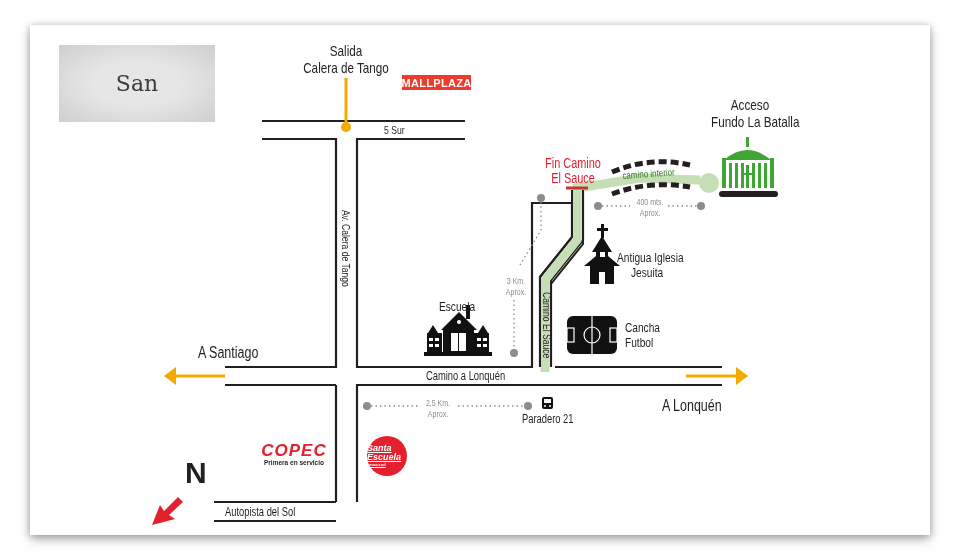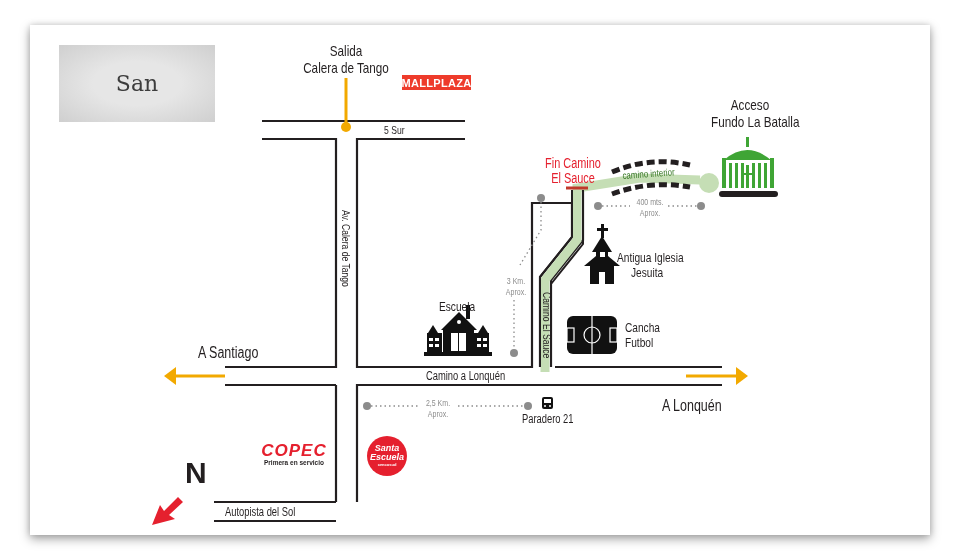--- a/index.html
+++ b/index.html
@@ -15,21 +15,21 @@
   .lbl.c{text-align:center;transform-origin:center top;}
   .red{color:#e5202e;}
   .grey{color:#8c8c8c;}
   .green-txt{color:#3b7a2a;}
   .mall{position:absolute;left:402px;top:75px;width:69px;height:15px;background:#ee3b2b;color:#fff;
         display:flex;align-items:center;justify-content:center;font-size:11px;font-weight:bold;letter-spacing:0.3px;}
   .copec{position:absolute;left:259px;top:443px;width:70px;text-align:center;}
   .copec .brand{color:#e5202e;font-weight:bold;font-style:italic;font-size:17px;letter-spacing:1px;line-height:16px;}
   .copec .tag{color:#231f20;font-size:6.5px;font-weight:bold;line-height:8px;}
   .santa{position:absolute;left:367px;top:436px;width:40px;height:40px;border-radius:50%;background:#e5202e;color:#fff;
-         display:flex;flex-direction:column;align-items:center;justify-content:center;font-weight:bold;font-style:italic;}
+         display:flex;flex-direction:column;justify-content:center;font-weight:bold;font-style:italic;text-decoration:underline;}
   .santa .s1{font-size:9px;line-height:9px;}
   .santa .s2{font-size:4px;line-height:6px;font-style:normal;}
   .north{position:absolute;left:185px;top:456px;font-size:30px;font-weight:bold;color:#231f20;font-family:"Liberation Sans",sans-serif;}
 </style>
 </head>
 <body>
 
 <div class="card"></div>
 
 <div class="title-box">

